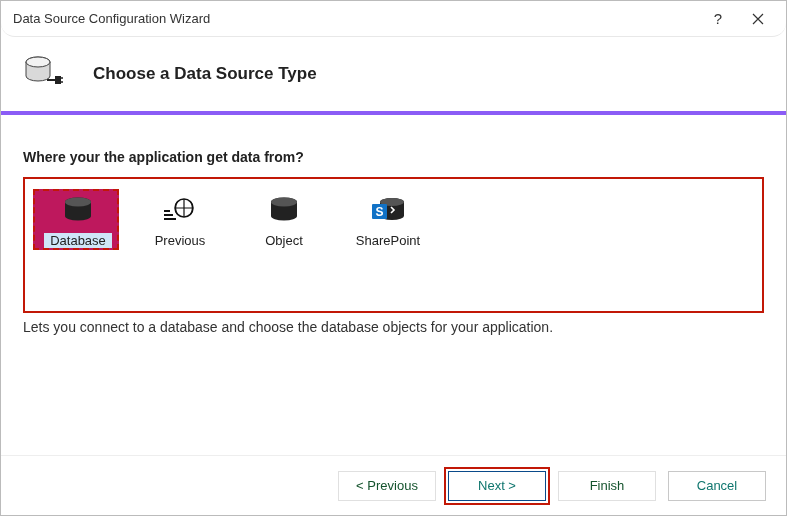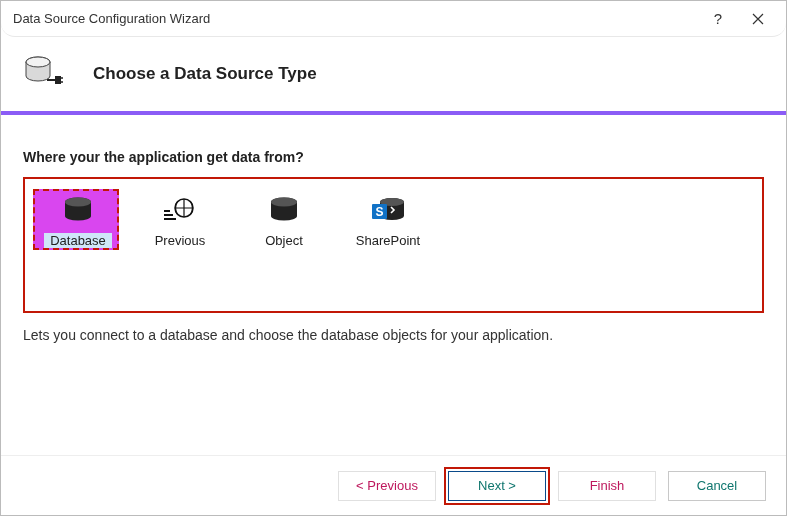--- a/index.html
+++ b/index.html
@@ -86,30 +86,30 @@
     font-size: 13px;
     color: #222;
     cursor: pointer;
   }
   .option .icon-slot {
     width: 44px; height: 36px;
     display:flex; align-items:center; justify-content:center;
   }
   .option.selected {
     border: 2px dashed #c21807;
-    background: #d946ef;
+    background: #be185d;
     padding: 2px 0 0 4px;
   }
   .option.selected .label {
     background: #cfe6f8;
     padding: 0 6px;
   }
 
   .description {
-    margin-top: 14px;
+    margin-top: 6px;
     font-size: 14px;
     color: #333;
   }
 
   
   .footer {
     position: absolute;
     left: 0; right: 0; bottom: 0;
     height: 60px;
     display:flex;
@@ -126,21 +126,21 @@
     display: flex;
     align-items: center;
     justify-content: center;
     font-size: 13px;
     color: #0f766e;
     background: #fff;
     border: 1px solid #c8c8c8;
     cursor: pointer;
   }
   .btn.disabled {
-    color: #be185d;
+    color: #14532d;
     border-color: #e0e0e0;
     cursor: default;
   }
   .btn.highlight {
     outline: 2px solid #c21807;
     outline-offset: 2px;
     border-color: #0a4a8a;
   }
 </style>
 </head>

